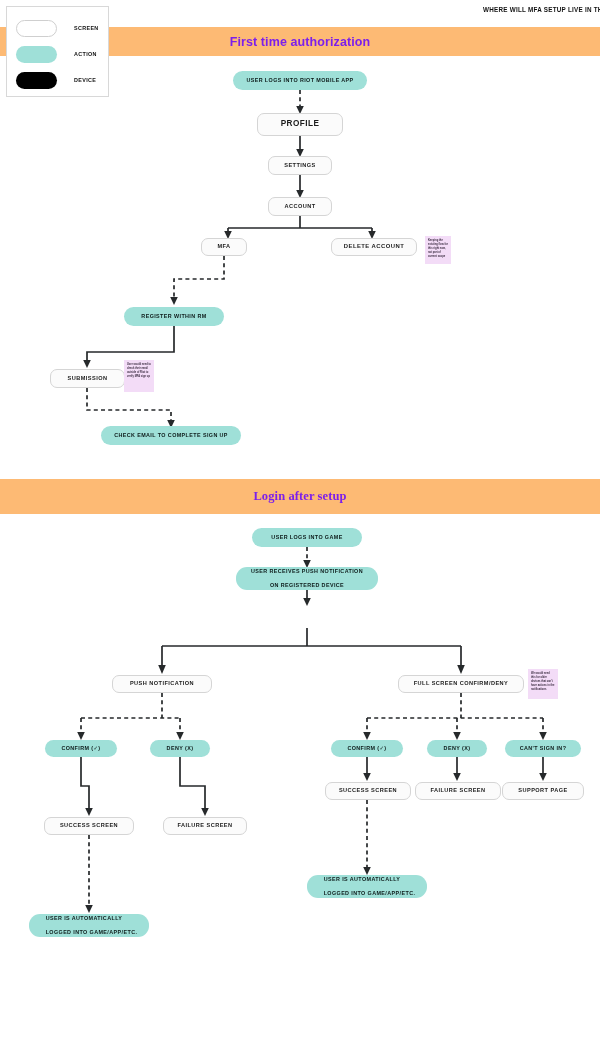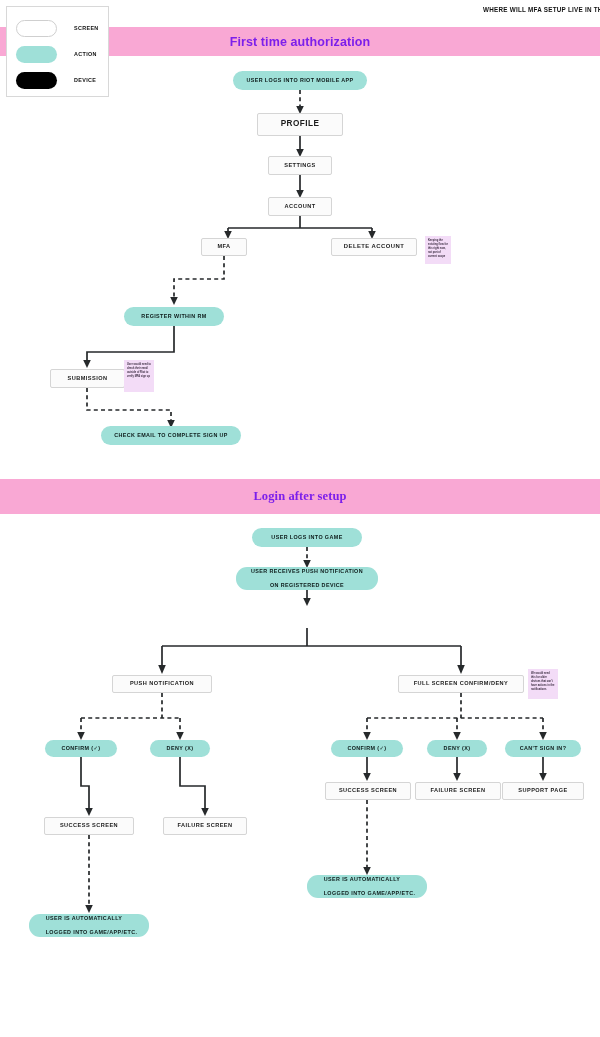--- a/index.html
+++ b/index.html
@@ -8,21 +8,21 @@
     background:#ffffff;
     font-family:"Liberation Sans","DejaVu Sans",sans-serif;
     position:relative;overflow:hidden;
     -webkit-font-smoothing:antialiased;
   }
   .canvas{position:absolute;inset:0;}
 
   
   .banner{
     position:absolute;left:0;width:600px;
-    background:#f9a8d4;
+    background:#fdba74;
     display:flex;align-items:center;justify-content:center;
   }
   .banner-title{
     color:#7c1feb;font-weight:bold;font-size:12.5px;
     letter-spacing:.1px;
   }
 
   
   .header-note{
     position:absolute;
@@ -55,21 +55,21 @@
   
   .node{
     position:absolute;box-sizing:border-box;
     display:flex;align-items:center;justify-content:center;
     text-align:center;line-height:1.28;
     z-index:10;
   }
   .node span{display:block;}
 
   .n-screen{
-    background:#fbfbfb;border:1px solid #d5d5d5;border-radius:2px;
+    background:#fbfbfb;border:1px solid #d5d5d5;border-radius:7px;
     color:#1b1b1b;font-weight:bold;letter-spacing:.45px;
   }
   .n-action{
     background:#9fe0d8;border:none;border-radius:40px;
     color:#0d1b1a;font-weight:bold;letter-spacing:.4px;
   }
   .n-device{
     background:#000000;border:none;border-radius:9px;
     color:#ffffff;font-weight:bold;letter-spacing:.4px;
   }

